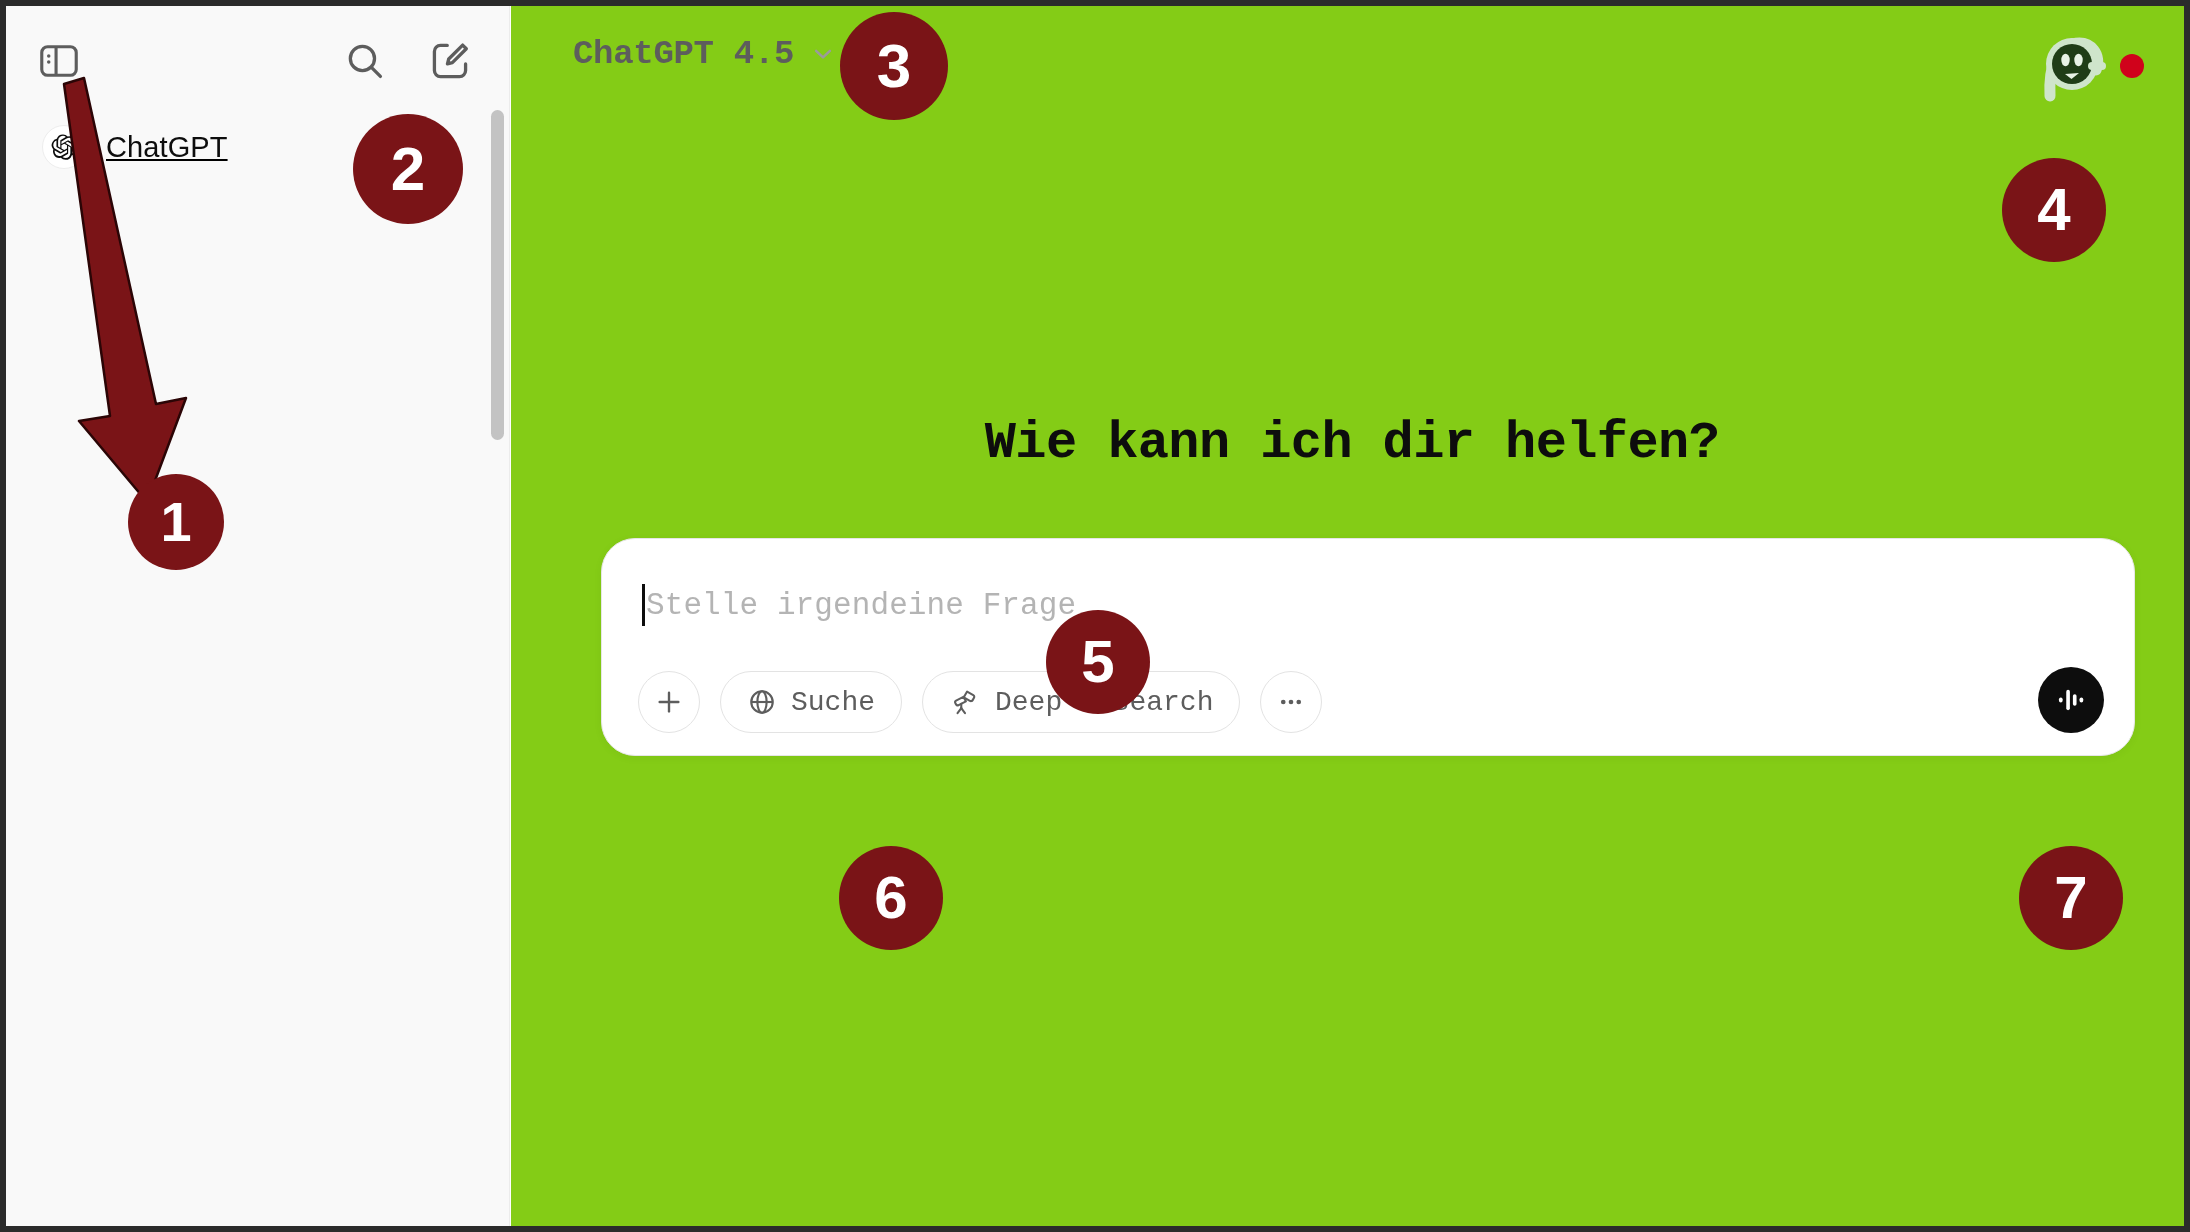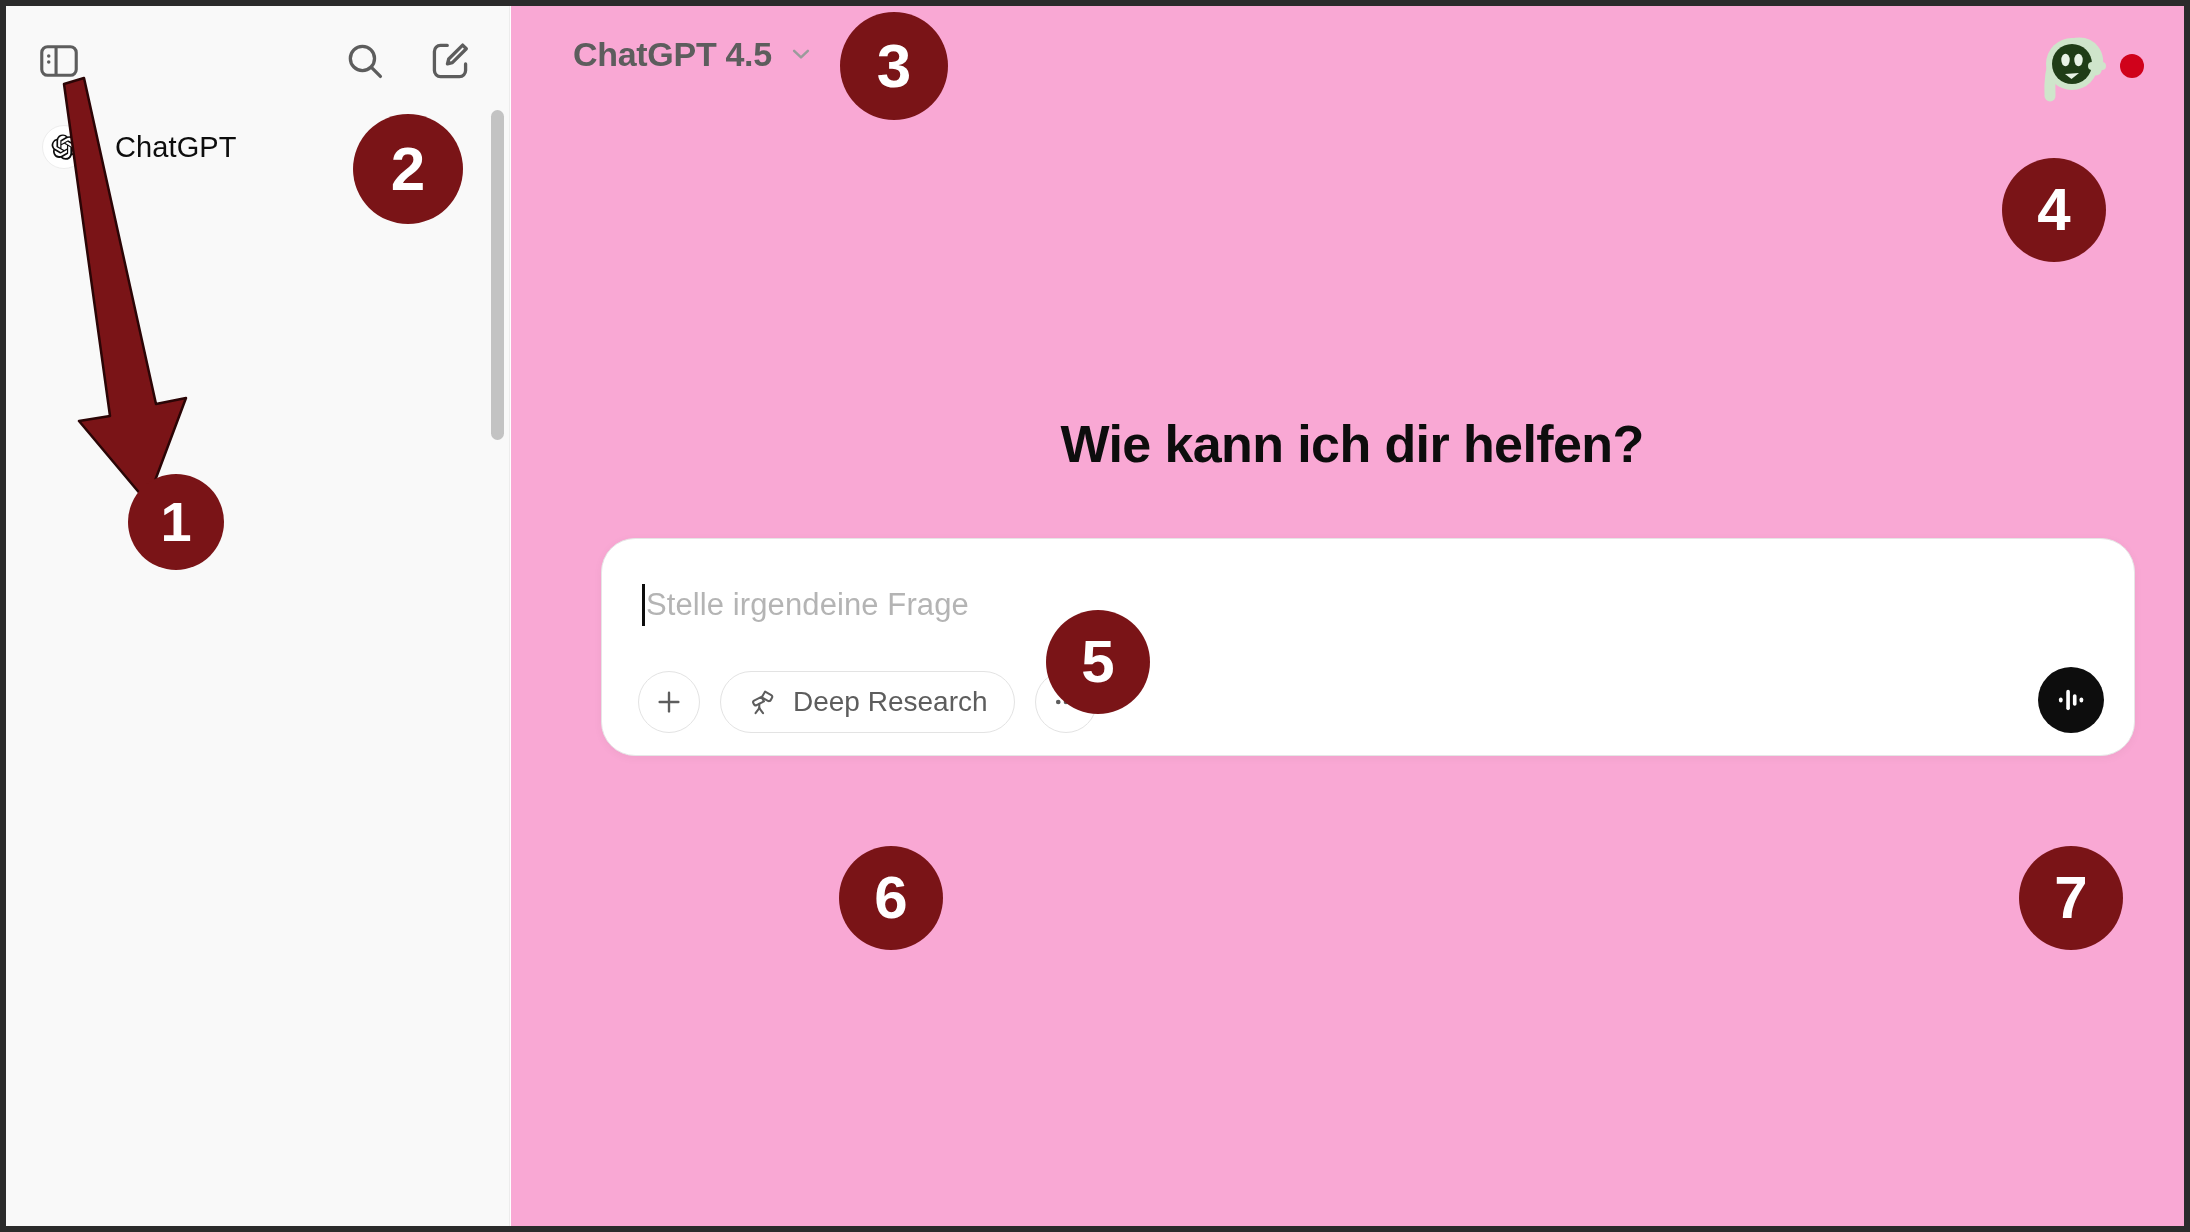--- a/index.html
+++ b/index.html
@@ -55,25 +55,26 @@
   .svg-ico { display: block; }
 
   
   #sidebar-item-chatgpt {
     position: absolute;
     top: 110px;
     left: 22px;
     height: 62px;
     display: flex;
     align-items: center;
-    gap: 29px;
+    gap: 20px;
     padding: 0 14px;
     border-radius: 12px;
     cursor: pointer;
     width: 300px;
+    text-decoration: underline;
   }
   #gpt-logo-wrap {
     width: 44px; height: 44px;
     border-radius: 50%;
     background: #ffffff;
     border: 1px solid #ededed;
     display: flex;
     align-items: center;
     justify-content: center;
     flex: 0 0 auto;
@@ -101,21 +102,22 @@
     height: 330px;
     background: #c3c3c3;
     border-radius: 8px;
   }
 
   
   #main {
     position: absolute;
     left: 505px; top: 0;
     right: 0; bottom: 0;
-    background: #f9a8d4;
+    background: #84cc16;
+    font-family: Liberation Mono, monospace;
   }
 
   #main-header {
     position: absolute;
     top: 0; left: 0; right: 0;
     height: 96px;
   }
 
   #model-switcher {
     position: absolute;
@@ -360,20 +362,28 @@
 
       <div id="composer-toolbar">
 
         <div class="pill round">
           <svg width="30" height="30" viewBox="0 0 24 24" fill="none">
             <line x1="12" y1="4.5" x2="12" y2="19.5" stroke="#5d5d5d" stroke-width="1.9" stroke-linecap="round"></line>
             <line x1="4.5" y1="12" x2="19.5" y2="12" stroke="#5d5d5d" stroke-width="1.9" stroke-linecap="round"></line>
           </svg>
         </div>
 
+        <div class="pill">
+          <svg width="30" height="30" viewBox="0 0 24 24" fill="none">
+            <circle cx="12" cy="12" r="8.6" stroke="#5d5d5d" stroke-width="1.7"></circle>
+            <ellipse cx="12" cy="12" rx="3.7" ry="8.6" stroke="#5d5d5d" stroke-width="1.7"></ellipse>
+            <line x1="3.4" y1="12" x2="20.6" y2="12" stroke="#5d5d5d" stroke-width="1.7"></line>
+          </svg>
+          <span>Suche</span>
+        </div>
 
         <div class="pill">
           <svg width="32" height="32" viewBox="0 0 24 24" fill="none">
             <path d="M13.6 4.2l4.6 2.6a1.5 1.5 0 0 1 .55 2.05l-1.0 1.75a1.5 1.5 0 0 1-2.05.55l-4.6-2.65z" stroke="#5d5d5d" stroke-width="1.55" stroke-linejoin="round"></path>
             <path d="M10.8 8.2L5.3 11.0a1.4 1.4 0 0 0-.5 1.9l.5 0.9a1.4 1.4 0 0 0 1.9 0.5l5.5-2.8z" stroke="#5d5d5d" stroke-width="1.55" stroke-linejoin="round"></path>
             <line x1="9.2" y1="13.4" x2="9.2" y2="17.0" stroke="#5d5d5d" stroke-width="1.55" stroke-linecap="round"></line>
             <line x1="9.2" y1="16.6" x2="6.4" y2="20.4" stroke="#5d5d5d" stroke-width="1.55" stroke-linecap="round"></line>
             <line x1="9.2" y1="16.6" x2="12.0" y2="20.4" stroke="#5d5d5d" stroke-width="1.55" stroke-linecap="round"></line>
           </svg>
           <span>Deep Research</span>

